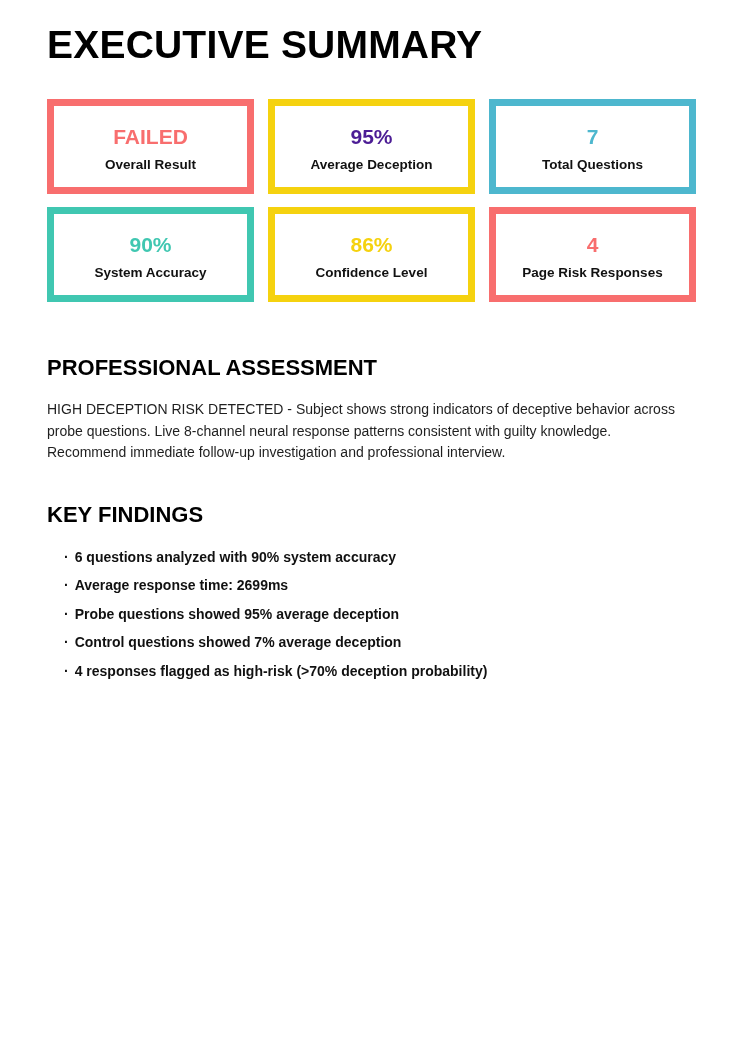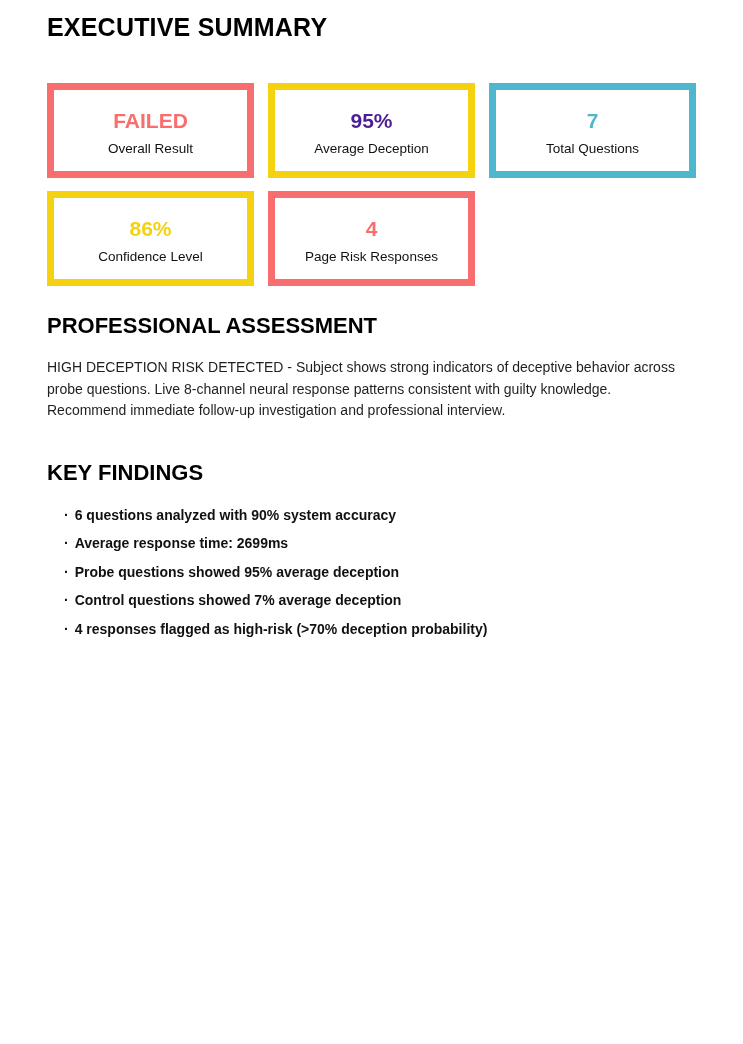--- a/index.html
+++ b/index.html
@@ -13,28 +13,28 @@
     position: relative;
     overflow: hidden;
     font-family: "Liberation Sans", sans-serif;
     color: #1b1b1b;
   }
   .content {
     padding: 0 47px;
   }
   .page-title {
     margin: 0;
-    padding-top: 13px;
-    font-size: 25px;
+    padding-top: 23px;
+    font-size: 39px;
     font-weight: 700;
     color: #000000;
     letter-spacing: 0.2px;
   }
   .cards-grid {
-    margin-top: 41px;
+    margin-top: 32px;
     display: grid;
     grid-template-columns: repeat(3, 1fr);
     column-gap: 14px;
     row-gap: 13px;
   }
   .stat-card {
     box-sizing: border-box;
     height: 95px;
     border: 7px solid #ccc;
     background: #ffffff;
@@ -45,32 +45,32 @@
     padding-top: 4px;
     gap: 11px;
   }
   .stat-value {
     font-size: 21px;
     font-weight: 700;
     line-height: 1;
   }
   .stat-label {
     font-size: 13.5px;
-    font-weight: 400;
+    font-weight: 700;
     color: #111111;
     line-height: 1;
   }
   .section-heading {
     margin: 0;
     font-size: 22px;
     font-weight: 700;
     color: #000000;
   }
   .heading-assessment {
-    margin-top: 27px;
+    margin-top: 53px;
   }
   .assessment-body {
     margin: 18px 0 0 0;
     width: 646px;
     font-size: 14px;
     line-height: 21.5px;
     font-weight: 400;
     color: #1f1f1f;
   }
   .heading-key-findings {
@@ -119,20 +119,24 @@
   <div class="stat-card" style="border-color: rgb(245, 210, 15);">
     <div class="stat-value" style="color: #4c1d95;">95%</div>
     <div class="stat-label">Average Deception</div>
   </div>
 
   <div class="stat-card" style="border-color: rgb(77, 183, 206);">
     <div class="stat-value" style="color: rgb(77, 183, 206);">7</div>
     <div class="stat-label">Total Questions</div>
   </div>
 
+  <div class="stat-card" style="border-color: rgb(64, 199, 177);">
+    <div class="stat-value" style="color: rgb(64, 199, 177);">90%</div>
+    <div class="stat-label">System Accuracy</div>
+  </div>
 
   <div class="stat-card" style="border-color: rgb(245, 210, 15);">
     <div class="stat-value" style="color: rgb(245, 210, 15);">86%</div>
     <div class="stat-label">Confidence Level</div>
   </div>
 
   <div class="stat-card" style="border-color: rgb(248, 110, 110);">
     <div class="stat-value" style="color: rgb(248, 110, 110);">4</div>
     <div class="stat-label">Page Risk Responses</div>
   </div>

